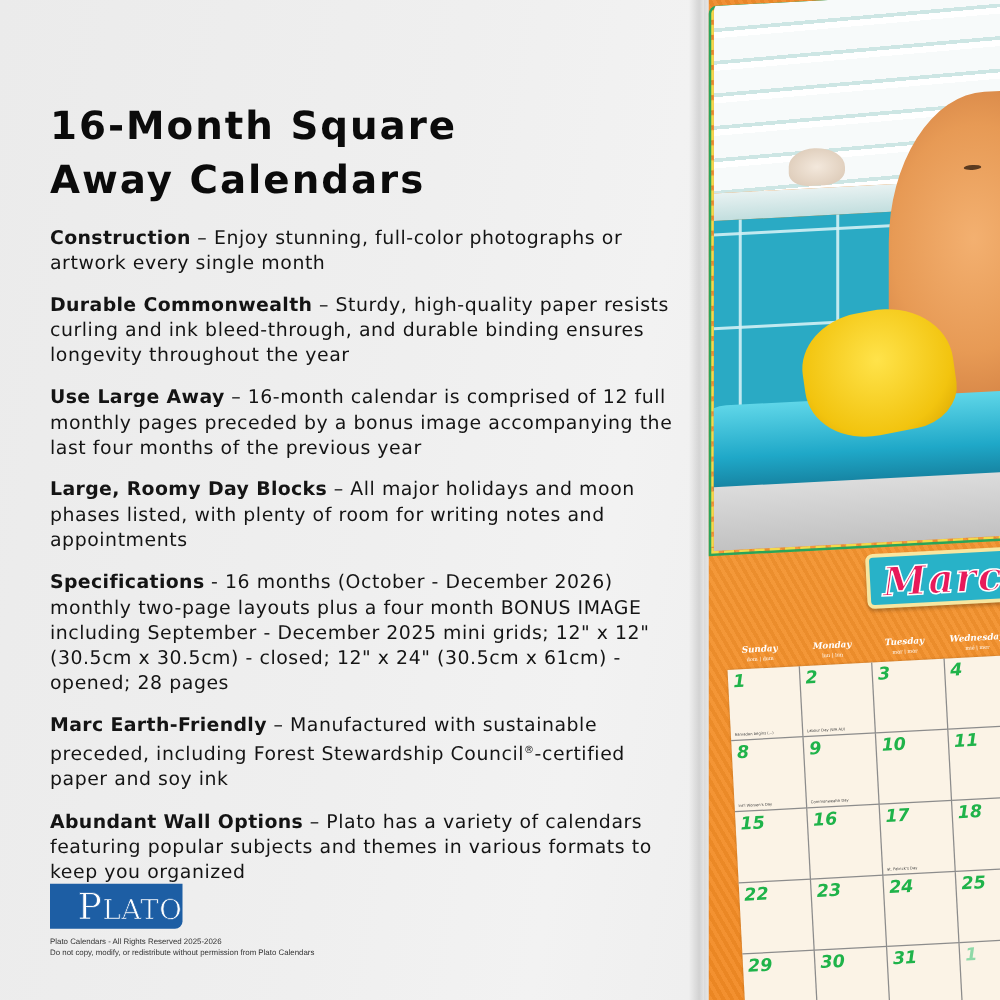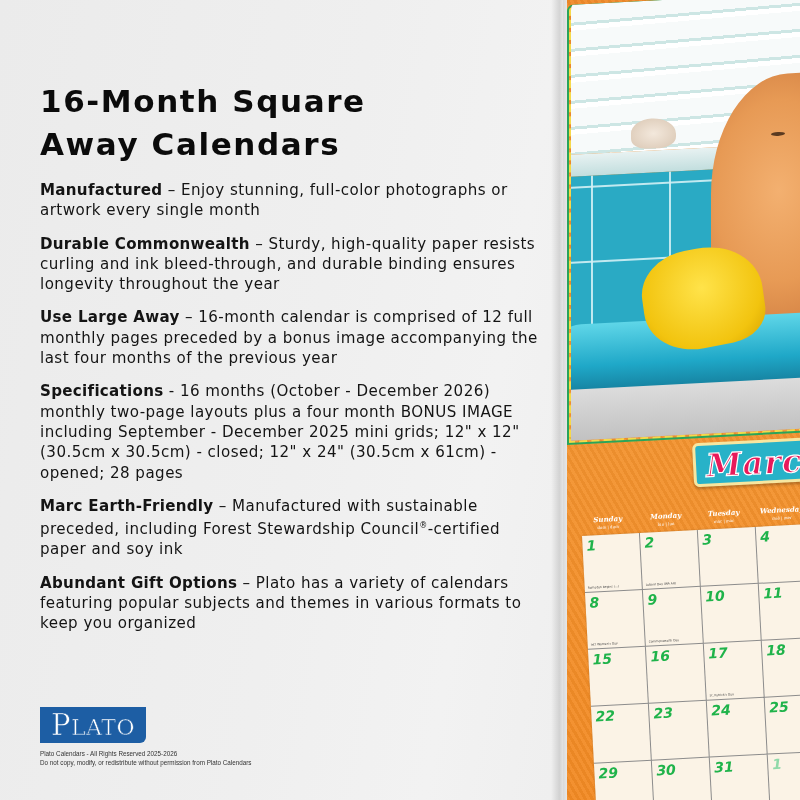--- a/index.html
+++ b/index.html
@@ -29,21 +29,21 @@
     color: #141414;
     margin-bottom: 13px;
   }
   .feature .head { font-weight: bold; letter-spacing: 0.3px; }
   .feature sup { font-size: 8px; vertical-align: 6px; }
   .logo-wrap { position: absolute; left: 40px; top: 707px; }
   .logo {
     width: 106px; height: 36px;
     background: #1d5ea4;
     border-radius: 0 0 6px 0;
-    display: flex; align-items: center; justify-content: center;
+    display: flex; align-items: center; justify-content: flex-end;
   }
   .logo span {
     font-family: "DejaVu Serif", serif;
     color: #fff;
     font-size: 22px;
     letter-spacing: 0.5px;
     -webkit-text-stroke: 0.6px #1d5ea4;
   }
   .logo span .big { font-size: 29px; }
   .legal {
@@ -182,32 +182,33 @@
 </style>
 </head>
 <body>
 
 <div class="left">
   <h1 class="title">
     <div>16-Month Square</div>
     <div>Away Calendars</div>
   </h1>
 
-  <p class="feature"><span class="head">Manufactured</span><span> – </span><span>Enjoy stunning, full-color photographs or artwork every single month</span></p>
+  <p class="feature"><span class="head">Construction</span><span> – </span><span>Enjoy stunning, full-color photographs or artwork every single month</span></p>
 
   <p class="feature"><span class="head">Durable Commonwealth</span><span> – </span><span>Sturdy, high-quality paper resists curling and ink bleed-through, and durable binding ensures longevity throughout the year</span></p>
 
   <p class="feature"><span class="head">Use Large Away</span><span> – </span><span>16-month calendar is comprised of 12 full monthly pages preceded by a bonus image accompanying the last four months of the previous year</span></p>
 
+  <p class="feature"><span class="head">Large, Roomy Day Blocks</span><span> – </span><span>All major holidays and moon phases listed, with plenty of room for writing notes and appointments</span></p>
 
   <p class="feature"><span class="head">Specifications</span><span> - </span><span>16 months (October - December 2026) monthly two-page layouts plus a four month BONUS IMAGE including September - December 2025 mini grids; 12" x 12" (30.5cm x 30.5cm) - closed; 12" x 24" (30.5cm x 61cm) - opened; 28 pages</span></p>
 
   <p class="feature"><span class="head">Marc Earth-Friendly</span><span> – </span><span>Manufactured with sustainable preceded, including Forest Stewardship Council</span><sup>®</sup><span>-certified paper and soy ink</span></p>
 
-  <p class="feature"><span class="head">Abundant Gift Options</span><span> – </span><span>Plato has a variety of calendars featuring popular subjects and themes in various formats to keep you organized</span></p>
+  <p class="feature"><span class="head">Abundant Wall Options</span><span> – </span><span>Plato has a variety of calendars featuring popular subjects and themes in various formats to keep you organized</span></p>
 </div>
 
 <div class="logo-wrap">
   <div class="logo">
     <span><span class="big">P</span><span>LATO</span></span>
   </div>
   <div class="legal">
     <div>Plato Calendars - All Rights Reserved 2025-2026</div>
     <div>Do not copy, modify, or redistribute without permission from Plato Calendars</div>
   </div>

